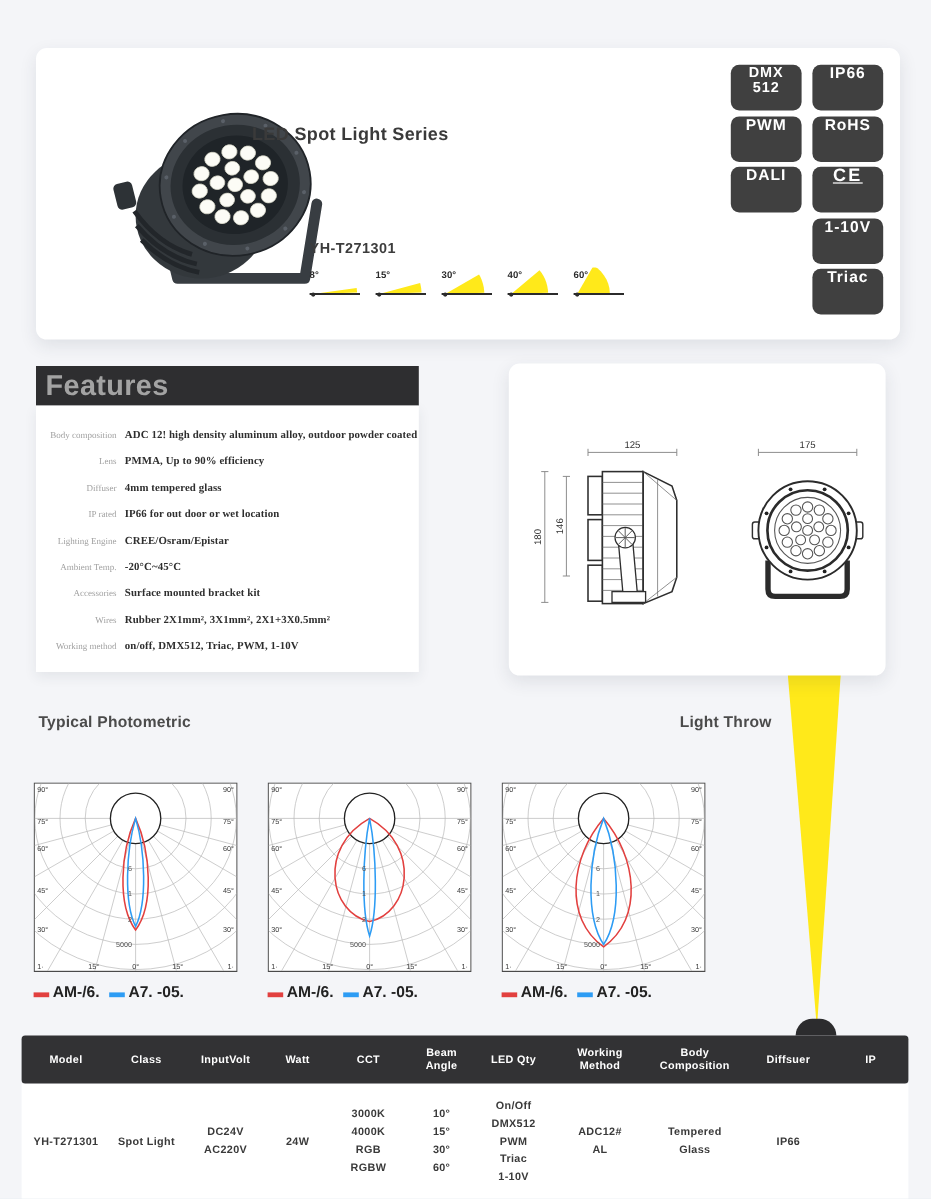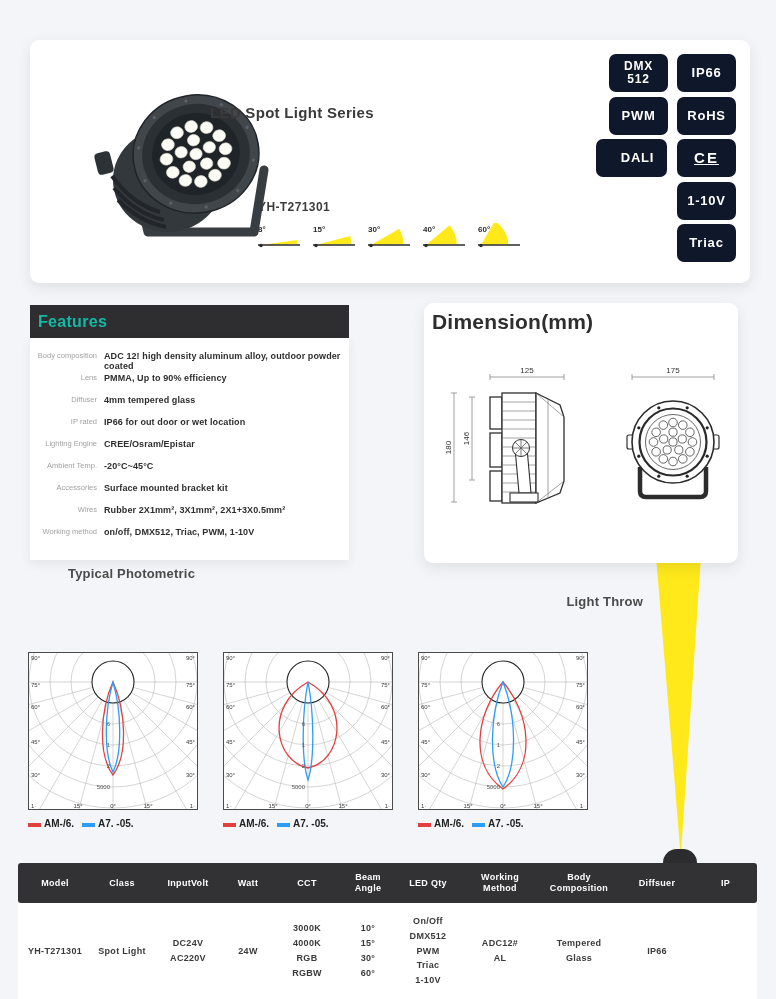--- a/index.html
+++ b/index.html
@@ -6,55 +6,55 @@
   .page{position:relative;width:776px;height:999px;background:#f4f5f8;overflow:hidden;
         font-family:"Liberation Sans", sans-serif;color:#333;}
   .card{position:absolute;background:#fff;border-radius:9px;box-shadow:0 5px 14px rgba(40,50,70,.10);}
 
   
   .hero{left:30px;top:40px;width:720px;height:243px;}
   .hero-title{position:absolute;left:180px;top:64px;width:340px;text-align:left;
               font-size:15px;font-weight:700;letter-spacing:.3px;color:#3a3a3a;}
   .hero-model{position:absolute;left:228px;top:160px;font-size:12px;font-weight:700;color:#3c3c3c;letter-spacing:.4px;}
   .beam-row{position:absolute;left:226px;top:183px;display:flex;gap:9px;}
-  .badge{position:absolute;width:59px;height:38px;background:#0f172a;border-radius:7px;color:#fff;
-         display:flex;flex-direction:column;align-items:center;justify-content:center;
+  .badge{position:absolute;width:59px;height:38px;background:#404040;border-radius:7px;color:#fff;
+         display:flex;flex-direction:column;align-items:center;justify-content:flex-start;
          font-weight:700;font-size:13px;letter-spacing:.8px;line-height:1.05;}
   .badge.two{font-size:12px;}
   .badge.ce-style{font-size:15px;letter-spacing:2px;font-weight:800;text-decoration:underline;}
 
   
   .feat-bar{position:absolute;left:30px;top:305px;width:319px;height:33px;background:#2e2e30;
             display:flex;align-items:center;}
-  .feat-bar span{color:#14b8a6;font-size:16px;font-weight:800;padding-left:8px;letter-spacing:.3px;}
+  .feat-bar span{color:#a3a3a3;font-size:24px;font-weight:800;padding-left:8px;letter-spacing:.3px;}
   .feat-body{position:absolute;left:30px;top:338px;width:319px;height:222px;background:#fff;
              box-shadow:0 4px 10px rgba(40,50,70,.08);padding-top:13px;box-sizing:border-box;}
-  .feat-row{display:flex;align-items:flex-start;height:22px;}
+  .feat-row{display:flex;align-items:center;height:22px;font-family:Liberation Serif, serif;}
   .feat-label{width:67px;text-align:right;font-size:7.5px;color:#a2a2a2;padding-right:7px;flex:none;}
   .feat-value{font-size:9px;font-weight:700;color:#2e2e2e;letter-spacing:.1px;}
 
   
   .dim-card{left:424px;top:303px;width:314px;height:260px;z-index:2;}
   .dim-title{position:absolute;left:8px;top:7px;font-size:21px;font-weight:800;color:#2e2e2e;letter-spacing:.2px;}
   .dim-draw{position:absolute;left:0;top:42px;}
 
   
   .sec-label{position:absolute;font-size:13px;font-weight:700;color:#4b4b4b;letter-spacing:.2px;}
-  .lab-photo{left:32px;top:566px;margin-left:36px;}
+  .lab-photo{left:32px;top:594px;}
   .lab-throw{left:530px;top:594px;width:113px;text-align:right;}
 
   
   .beam{position:absolute;left:656px;top:556px;width:45px;height:301px;background:#FFE91A;
         clip-path:polygon(0 0,100% 0,55% 100%);z-index:1;}
   .beam-bump{position:absolute;left:663px;top:849px;width:34px;height:14px;background:#2c2c2e;
              border-radius:17px 17px 0 0;z-index:3;}
 
   
   .chart{position:absolute;top:652px;width:170px;}
-  .chart .legend{display:flex;align-items:center;gap:8px;margin-top:4px;font-size:10px;color:#222;font-weight:700;}
+  .chart .legend{display:flex;align-items:center;gap:8px;margin-top:4px;font-size:13px;color:#222;font-weight:700;}
   .swatch{display:inline-block;width:13px;height:4px;margin-right:3px;}
 
   
   .tbl-head{position:absolute;left:18px;top:863px;width:739px;height:40px;background:#323234;
             border-radius:3px;display:grid;align-items:center;z-index:2;}
   .tbl-head .cell{color:#fff;font-size:9px;font-weight:700;text-align:center;line-height:1.2;letter-spacing:.3px;}
   .tbl-body{position:absolute;left:18px;top:903px;width:739px;height:96px;background:#fff;display:grid;}
   .tbl-body .cell{display:flex;flex-direction:column;align-items:center;justify-content:center;
                   font-size:9px;font-weight:600;color:#3a3a3a;line-height:1.65;letter-spacing:.3px;text-align:center;}
 </style>
@@ -149,21 +149,21 @@
         </div>
         <div class="badge" style="left: 647px; top: 14px;">
           <div>IP66</div>
         </div>
         <div class="badge" style="left: 579px; top: 56.5px;">
           <div>PWM</div>
         </div>
         <div class="badge" style="left: 647px; top: 56.5px;">
           <div>RoHS</div>
         </div>
-        <div class="badge" style="left: 566px; top: 99px; padding-left: 12px;">
+        <div class="badge" style="left: 579px; top: 99px;">
           <div>DALI</div>
         </div>
         <div class="badge ce-style" style="left: 647px; top: 99px;">
           <div>CE</div>
         </div>
         <div class="badge" style="left: 647px; top: 141.5px;">
           <div>1-10V</div>
         </div>
         <div class="badge" style="left: 647px; top: 184px;">
           <div>Triac</div>
@@ -207,21 +207,20 @@
         <div class="feat-label">Wires</div>
         <div class="feat-value">Rubber 2X1mm², 3X1mm², 2X1+3X0.5mm²</div>
       </div>
       <div class="feat-row">
         <div class="feat-label">Working method</div>
         <div class="feat-value">on/off, DMX512, Triac, PWM, 1-10V</div>
       </div>
     </div>
 
   <div class="card dim-card">
-    <div class="dim-title">Dimension(mm)</div>
     <div class="dim-draw" id="dim-draw"><svg width="314" height="212" viewBox="0 0 314 212">
           <rect x="66" y="52" width="12" height="32" fill="#fff" stroke="#2f2f2f" stroke-width="1.3"></rect>
           <rect x="66" y="88" width="12" height="34" fill="#fff" stroke="#2f2f2f" stroke-width="1.3"></rect>
           <rect x="66" y="126" width="12" height="30" fill="#fff" stroke="#2f2f2f" stroke-width="1.3"></rect>
           <rect x="78" y="48" width="34" height="110" fill="#fff" stroke="#2f2f2f" stroke-width="1.3"></rect>
           <line x1="78" y1="57" x2="112" y2="57" stroke="#666" stroke-width="0.6"></line>
           <line x1="78" y1="66" x2="112" y2="66" stroke="#666" stroke-width="0.6"></line>
           <line x1="78" y1="75" x2="112" y2="75" stroke="#666" stroke-width="0.6"></line>
           <line x1="78" y1="84" x2="112" y2="84" stroke="#666" stroke-width="0.6"></line>
           <line x1="78" y1="93" x2="112" y2="93" stroke="#666" stroke-width="0.6"></line>

